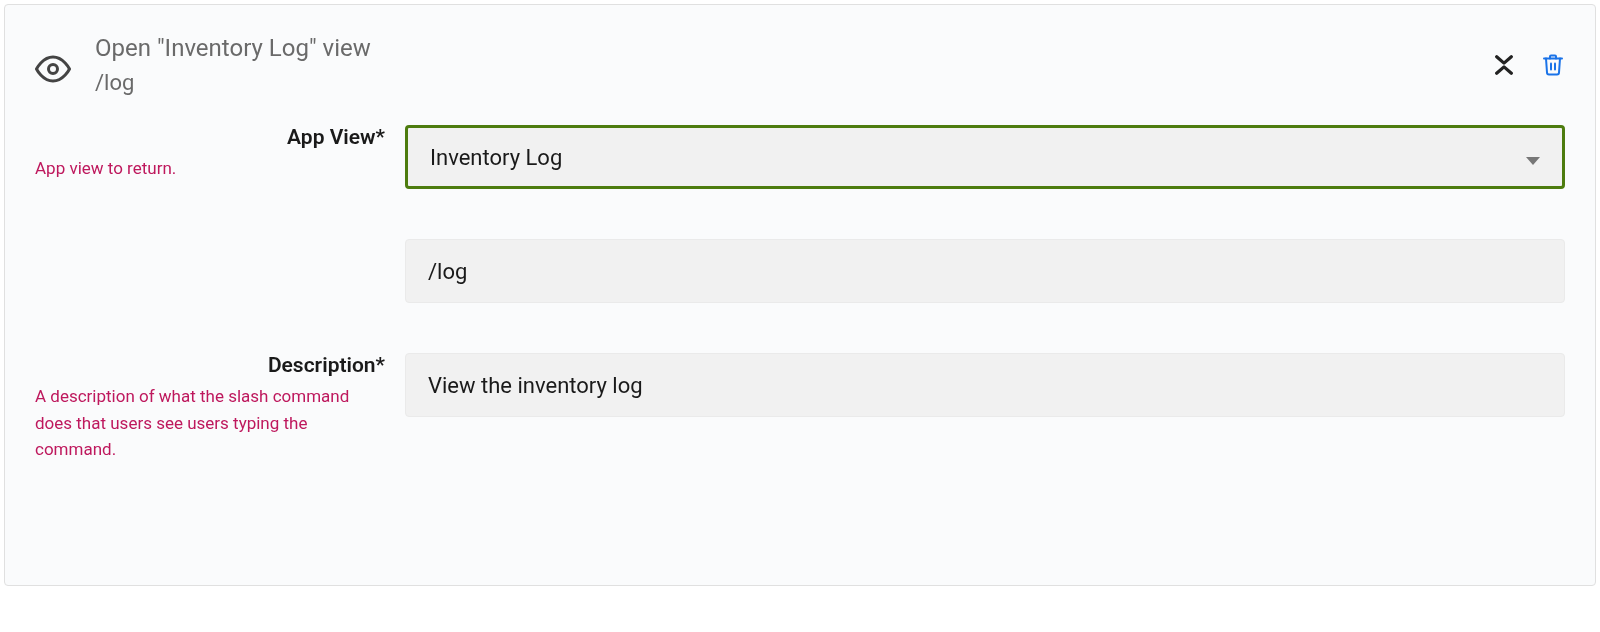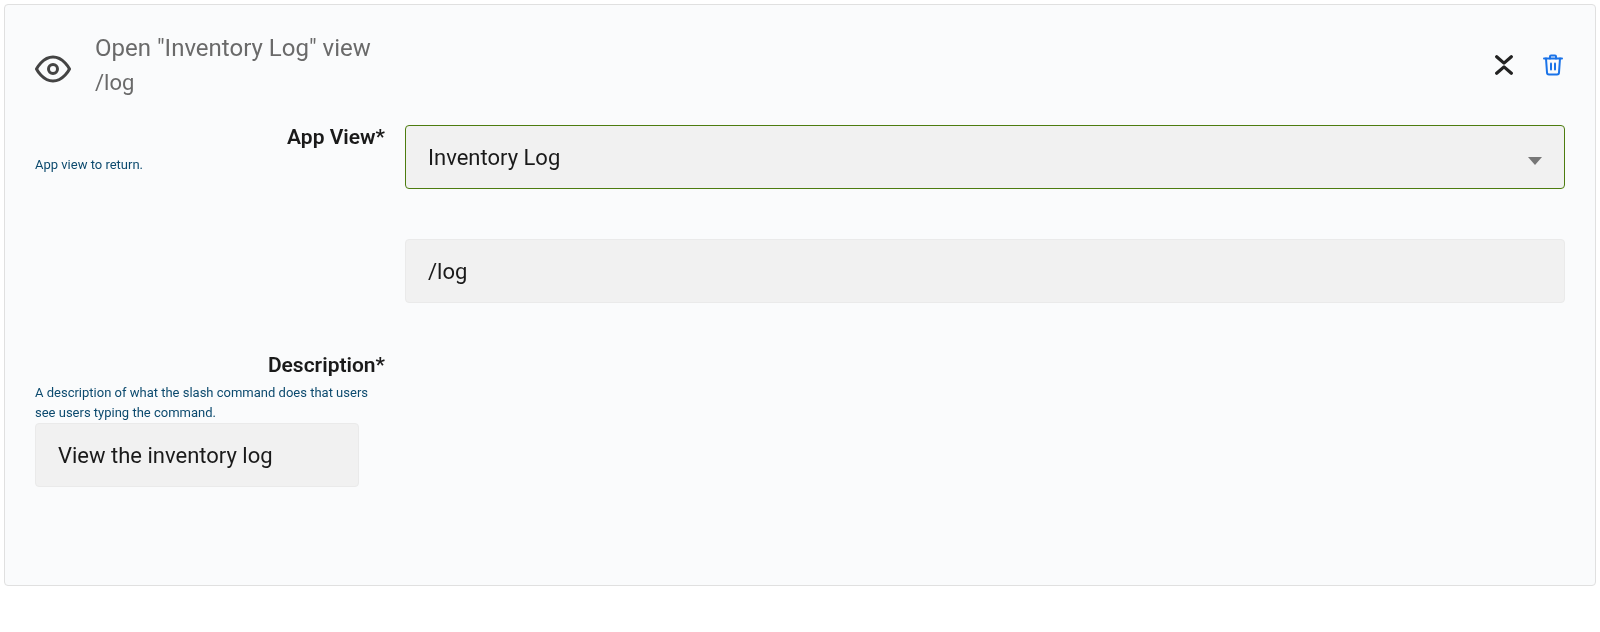--- a/index.html
+++ b/index.html
@@ -68,46 +68,45 @@
       display: flex;
       align-items: center;
     }
     .form-row {
       display: flex;
       align-items: flex-start;
       margin-bottom: 50px;
     }
     .form-row:last-child {
       margin-bottom: 0;
-      flex-direction: column;
     }
     .label-col {
       width: 370px;
       flex-shrink: 0;
       padding-right: 20px;
     }
     .field-label {
       font-size: 21px;
       font-weight: 600;
       color: #1a1a1a;
       margin-bottom: 6px;
       text-align: right;
     }
     .field-help {
-      font-size: 13px;
+      font-size: 17px;
       font-weight: 400;
-      color: #0c4a6e;
+      color: #be185d;
       line-height: 1.55;
     }
     .input-col {
       flex: 1;
     }
     .select-field {
       background: #f1f1f1;
-      border: 1px solid #4d7c0f;
+      border: 3px solid #4d7c0f;
       border-radius: 4px;
       height: 64px;
       display: flex;
       align-items: center;
       justify-content: space-between;
       padding: 0 22px;
       font-size: 22px;
       color: #1a1a1a;
       cursor: pointer;
     }

